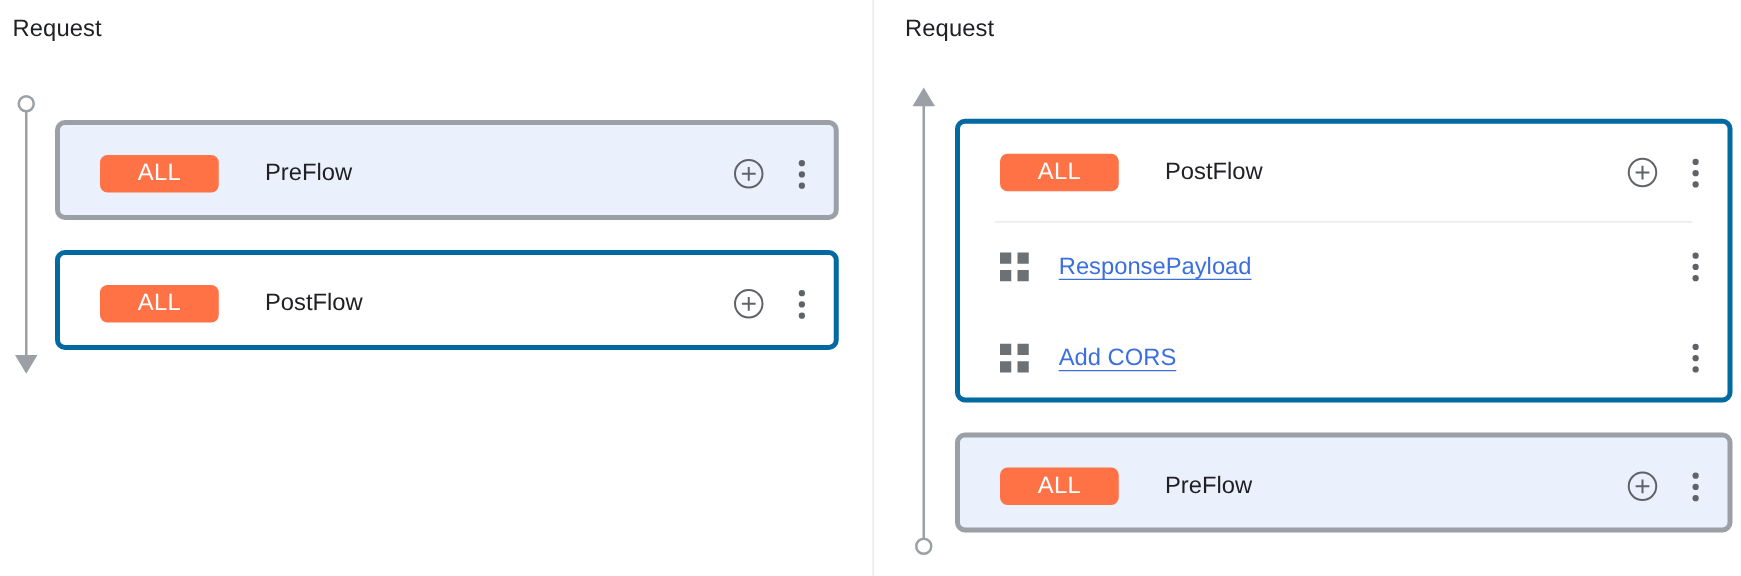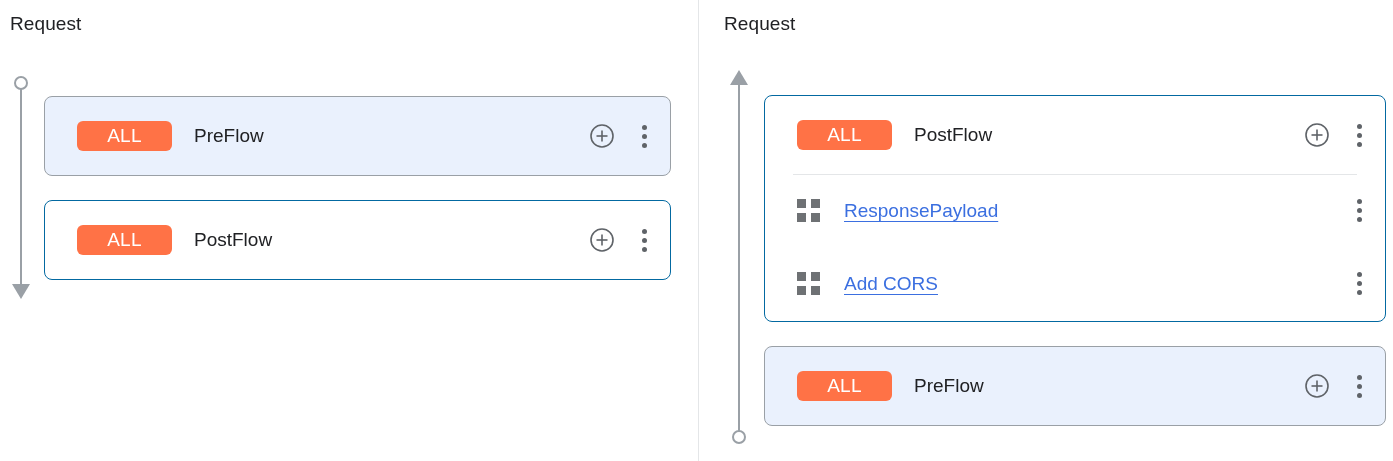--- a/index.html
+++ b/index.html
@@ -101,21 +101,21 @@
   
   .connector-response { left: 25px; top: 70px; height: 382px; }
   .connector-response .arrow-up { top: 0px; }
   .connector-response .rail { top: 12px; height: 358px; }
   .connector-response .endpoint-circle { top: 360px; }
 
   
   .flow-card {
     position: absolute;
     box-sizing: border-box;
-    border: 1px solid #0369a1;
+    border: 4px solid #0369a1;
     border-radius: 8px;
     background: #ffffff;
   }
   .flow-card.selected {
     background: #eaf1fd;
     border-color: #9aa0a6;
   }
 
   .flow-row {
     display: flex;
@@ -134,21 +134,21 @@
     color: #ffffff;
     font-size: 19px;
     letter-spacing: 0.3px;
     display: flex;
     align-items: center;
     justify-content: center;
     user-select: none;
   }
 
   .flow-name {
-    margin-left: 22px;
+    margin-left: 37px;
     font-size: 19px;
     font-weight: 500;
     color: #202124;
     white-space: nowrap;
   }
 
   .row-spacer { flex: 1 1 auto; }
 
   
   .icon-add {

